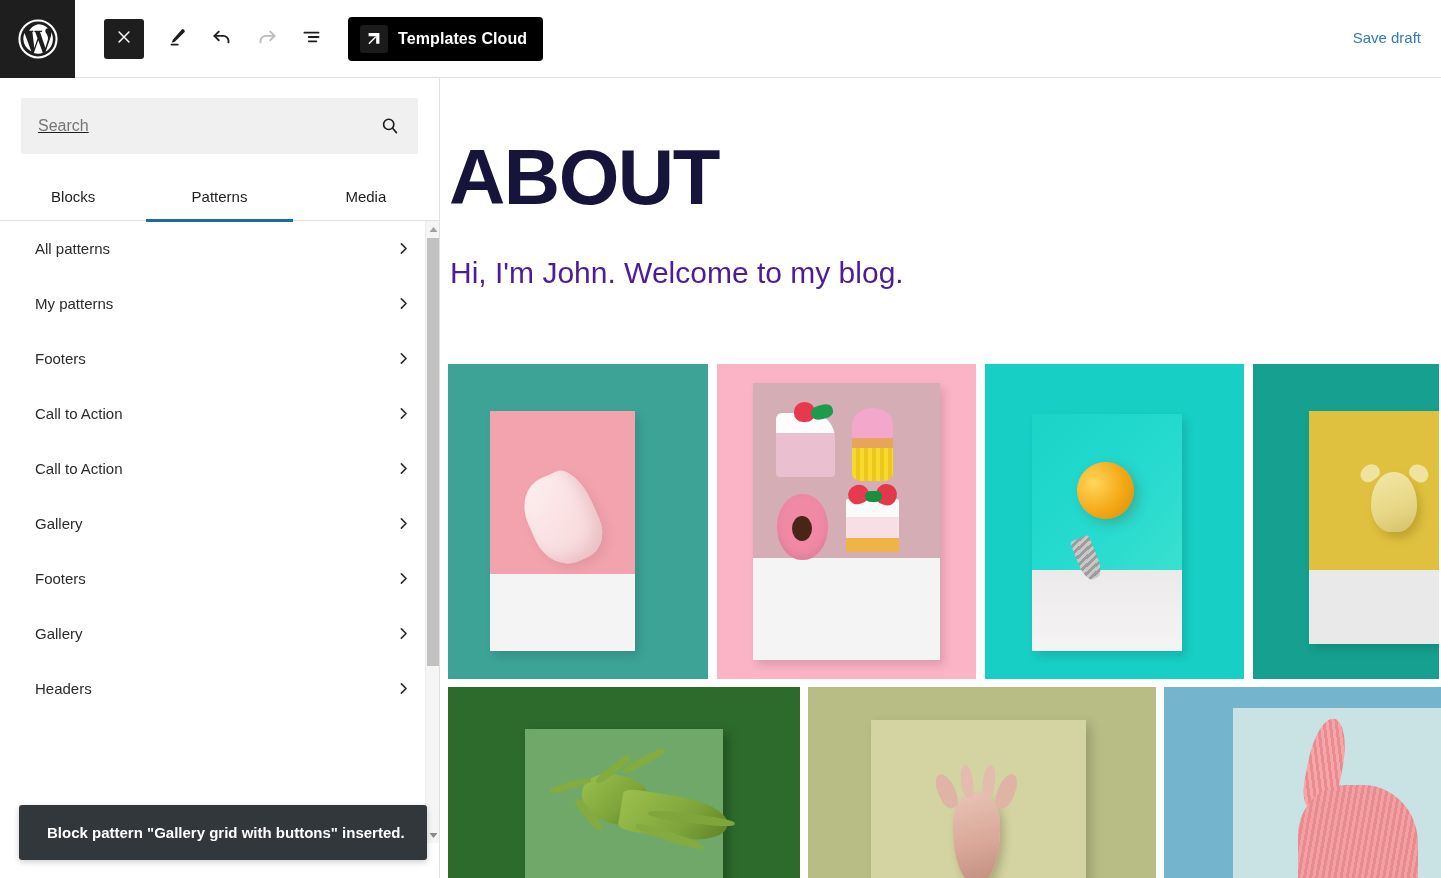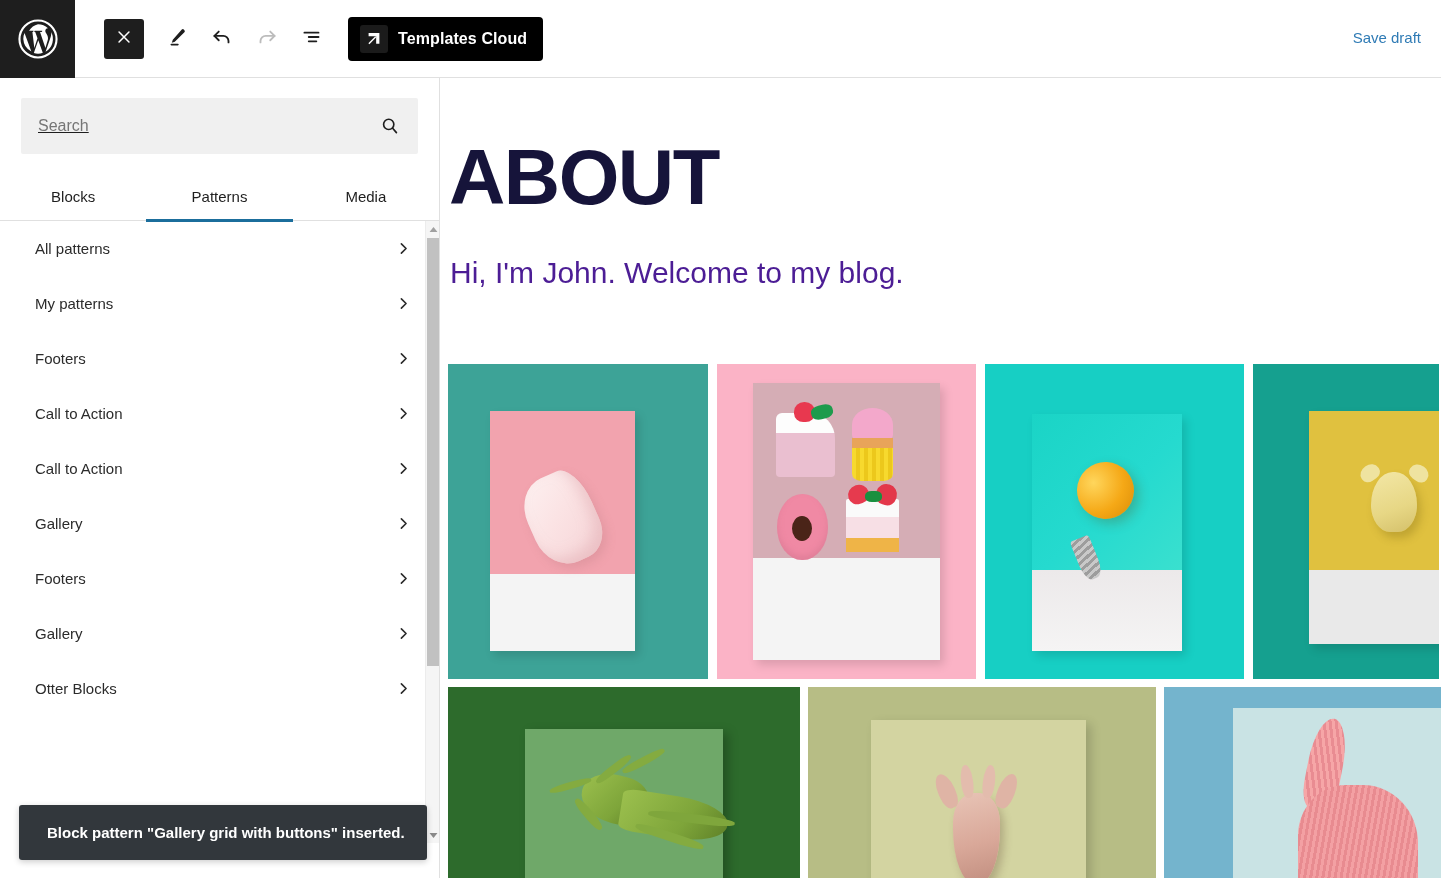--- a/index.html
+++ b/index.html
@@ -461,29 +461,29 @@
 
     <button class="cat-item">
       <span class="cat-label">Gallery</span>
       <span class="cat-chevron">
         <svg width="17" height="17" viewBox="0 0 20 20" fill="none">
             <path d="M7.5 4.5 13 10l-5.5 5.5" stroke="#2b2b2b" stroke-width="1.9" stroke-linecap="round" stroke-linejoin="round"></path>
           </svg>
       </span>
     </button>
 
-
-    <button class="cat-item">
-      <span class="cat-label">Otter Blocks</span>
-      <span class="cat-chevron">
-        <svg width="17" height="17" viewBox="0 0 20 20" fill="none">
-            <path d="M7.5 4.5 13 10l-5.5 5.5" stroke="#2b2b2b" stroke-width="1.9" stroke-linecap="round" stroke-linejoin="round"></path>
-          </svg>
-      </span>
-    </button>
+    <button class="cat-item">
+      <span class="cat-label">Headers</span>
+      <span class="cat-chevron">
+        <svg width="17" height="17" viewBox="0 0 20 20" fill="none">
+            <path d="M7.5 4.5 13 10l-5.5 5.5" stroke="#2b2b2b" stroke-width="1.9" stroke-linecap="round" stroke-linejoin="round"></path>
+          </svg>
+      </span>
+    </button>
+
 
 
     <button class="cat-item">
       
       
     </button>
 
     <div id="scrollbar-track">
       <div id="scroll-up-arrow">
         <svg width="9" height="7" viewBox="0 0 10 7">

